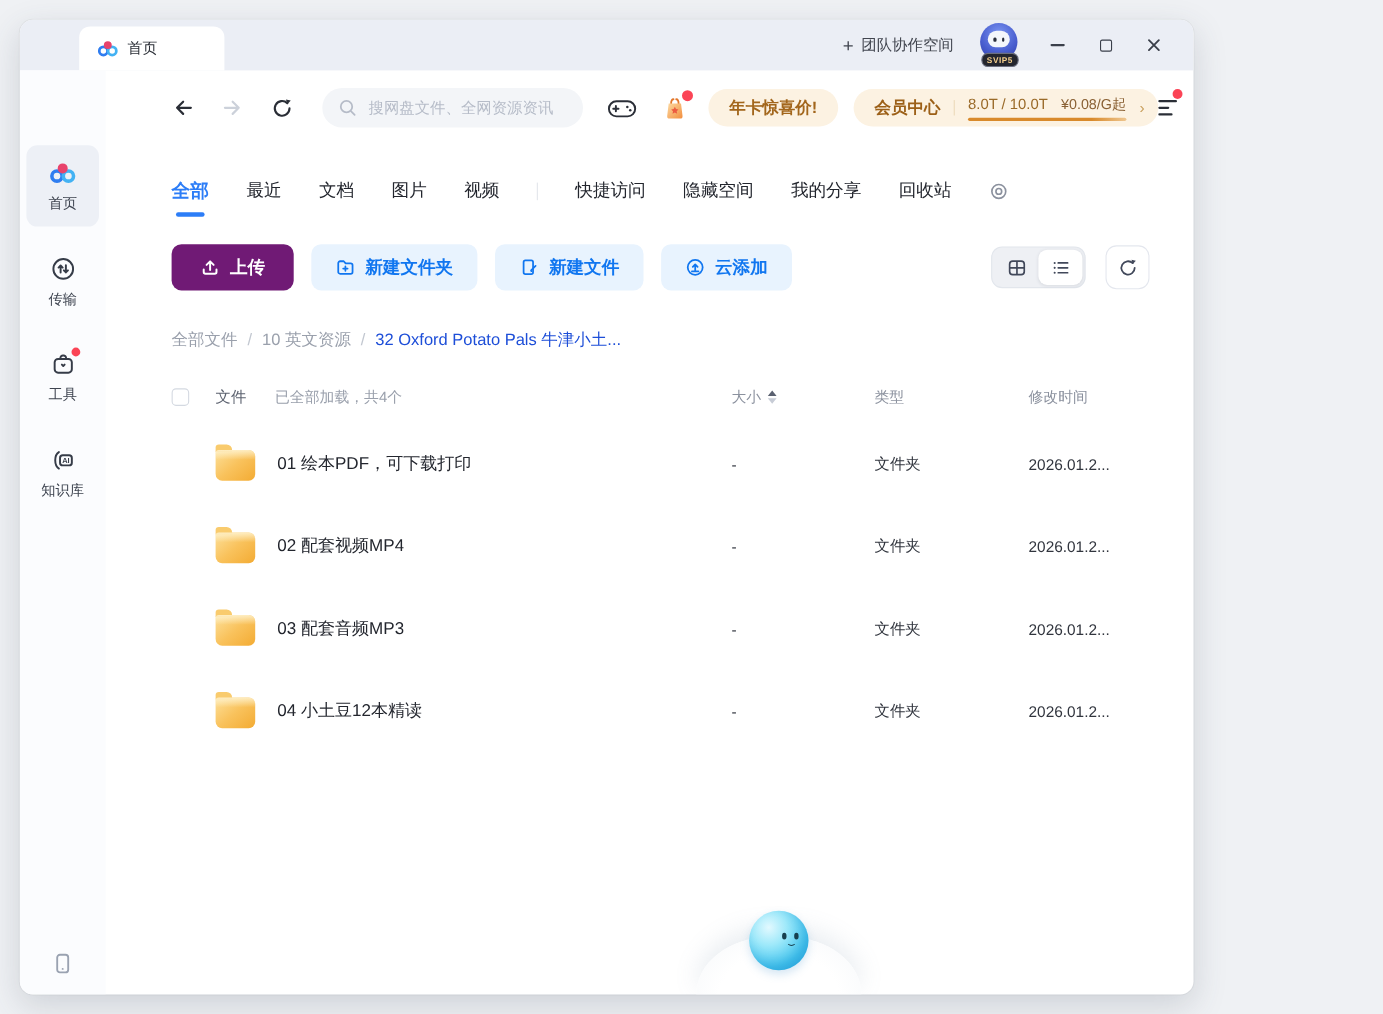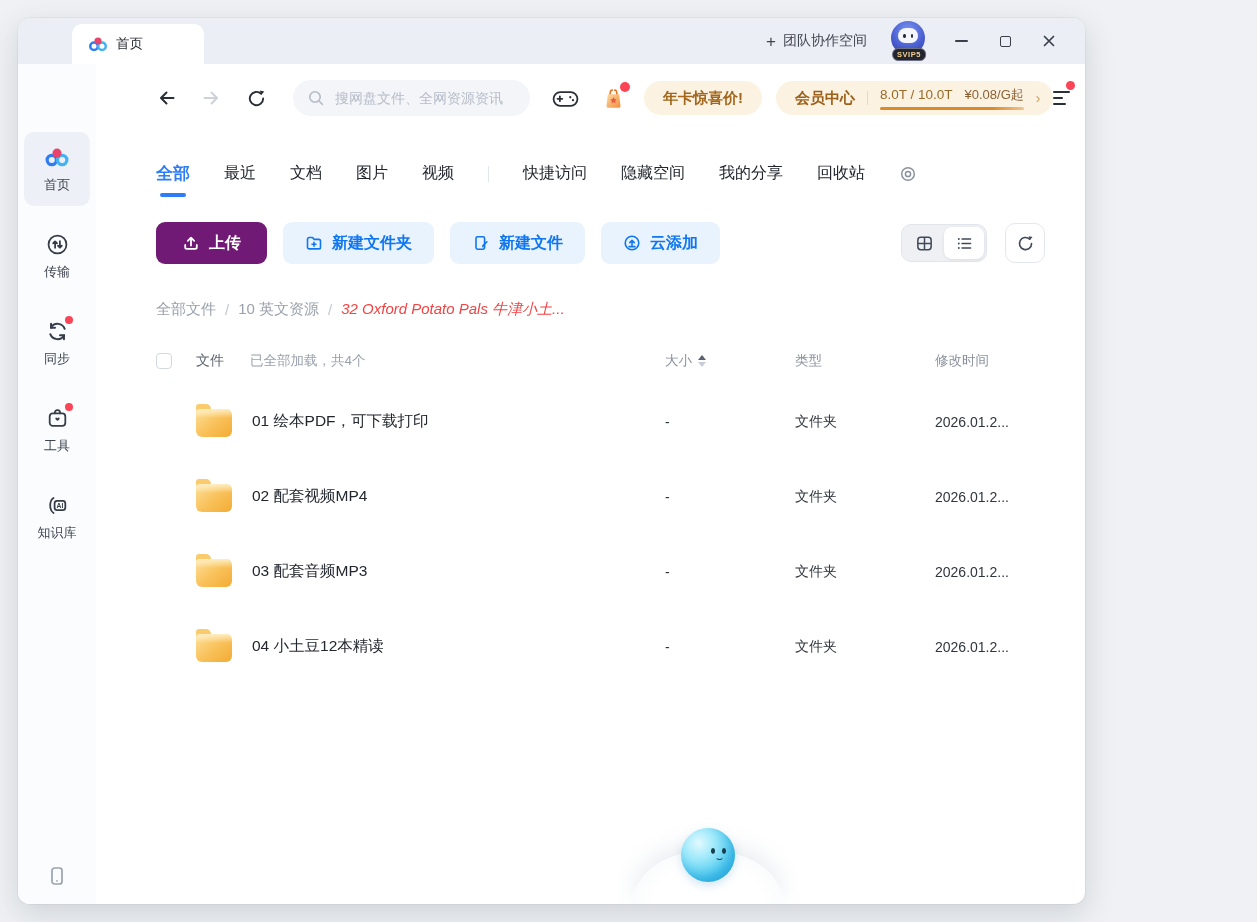--- a/index.html
+++ b/index.html
@@ -106,21 +106,21 @@
   .btn-primary { background:#701a75; color:#fff; padding:16px 26px; }
   .btn-light { background:#e8f3fe; color:#1076f0; padding:0 22px; margin-left:16px; }
   .view-group { margin-left:auto; display:flex; align-items:center; background:#eef0f4; border:1px solid #e2e6ec; border-radius:10px; padding:2px; }
   .view-seg { width:40px; height:32px; display:flex; align-items:center; justify-content:center; color:#41485a; border-radius:8px; cursor:default; }
   .view-seg.selected { background:#fff; box-shadow:0 1px 3px rgba(40,50,70,.10); }
   .list-refresh { margin-left:18px; width:40px; height:40px; border:1px solid #e4e7ee; border-radius:10px; background:#fff; display:flex; align-items:center; justify-content:center; color:#41485a; cursor:default; }
   
   .breadcrumb { margin-top:36px; display:flex; align-items:center; gap:9px; font-size:15px; flex:0 0 auto; white-space:nowrap; }
   .crumb { color:#9aa0ac; cursor:default; }
   .crumb-sep { color:#c2c7d0; }
-  .crumb.current { color:#ef4444;font-style:italic; }
+  .crumb.current { color:#1d4ed8; }
   
   .table-head { margin-top:33px; display:grid; grid-template-columns:40px 1fr 130px 140px 110px; align-items:center; font-size:13.5px; color:#8b919e; flex:0 0 auto; }
   .cb { width:16px; height:16px; border:1.5px solid #d4d9e1; border-radius:4px; background:#fff; cursor:default; }
   .head-name { display:flex; align-items:center; gap:26px; }
   .head-file-label { color:#5d6370; font-size:14px; }
   .load-status { color:#9aa0ac; font-size:13.5px; }
   .head-size { display:flex; align-items:center; gap:6px; cursor:default; }
   .sort-stack { display:flex; flex-direction:column; gap:2px; }
   .tri-up { width:0; height:0; border-left:4px solid transparent; border-right:4px solid transparent; border-bottom:5px solid #5a6170; }
   .tri-down { width:0; height:0; border-left:4px solid transparent; border-right:4px solid transparent; border-top:5px solid #c7ccd6; }
@@ -199,32 +199,20 @@
           <svg width="25" height="25" viewBox="0 0 24 24" fill="none" stroke="currentColor" stroke-width="1.7" stroke-linecap="round" stroke-linejoin="round">
             <circle cx="12" cy="12" r="8.6"></circle>
             <path d="M9.7 15.2V9 M7.9 10.8 9.7 9l1.8 1.8"></path>
             <path d="M14.3 8.8V15 M12.5 13.2 14.3 15l1.8-1.8"></path>
           </svg>
         </span>
         <span>传输</span>
       </div>
       <div class="side-item">
         <span class="side-icon">
-          <svg width="25" height="25" viewBox="0 0 24 24" fill="none" stroke="currentColor" stroke-width="1.9" stroke-linecap="round">
-            <path d="M18.9 9.4A7.3 7.3 0 0 0 5.8 8.2"></path>
-            <path d="M5.1 14.6a7.3 7.3 0 0 0 13.1 1.2"></path>
-            <path d="M5.8 4.6v3.8h3.8"></path>
-            <path d="M18.2 19.4v-3.8h-3.8"></path>
-          </svg>
-          <span class="red-dot"></span>
-        </span>
-        <span>同步</span>
-      </div>
-      <div class="side-item">
-        <span class="side-icon">
           <svg width="25" height="25" viewBox="0 0 24 24" fill="none" stroke="currentColor" stroke-width="1.7" stroke-linecap="round" stroke-linejoin="round">
             <rect x="4.5" y="7" width="15" height="12" rx="3"></rect>
             <path d="M9.5 7V6.2A2.2 2.2 0 0 1 11.7 4h.6a2.2 2.2 0 0 1 2.2 2.2V7"></path>
             <path d="M10.8 12 12 13.2 13.2 12"></path>
           </svg>
           <span class="red-dot"></span>
         </span>
         <span>工具</span>
       </div>
       <div class="side-item">

